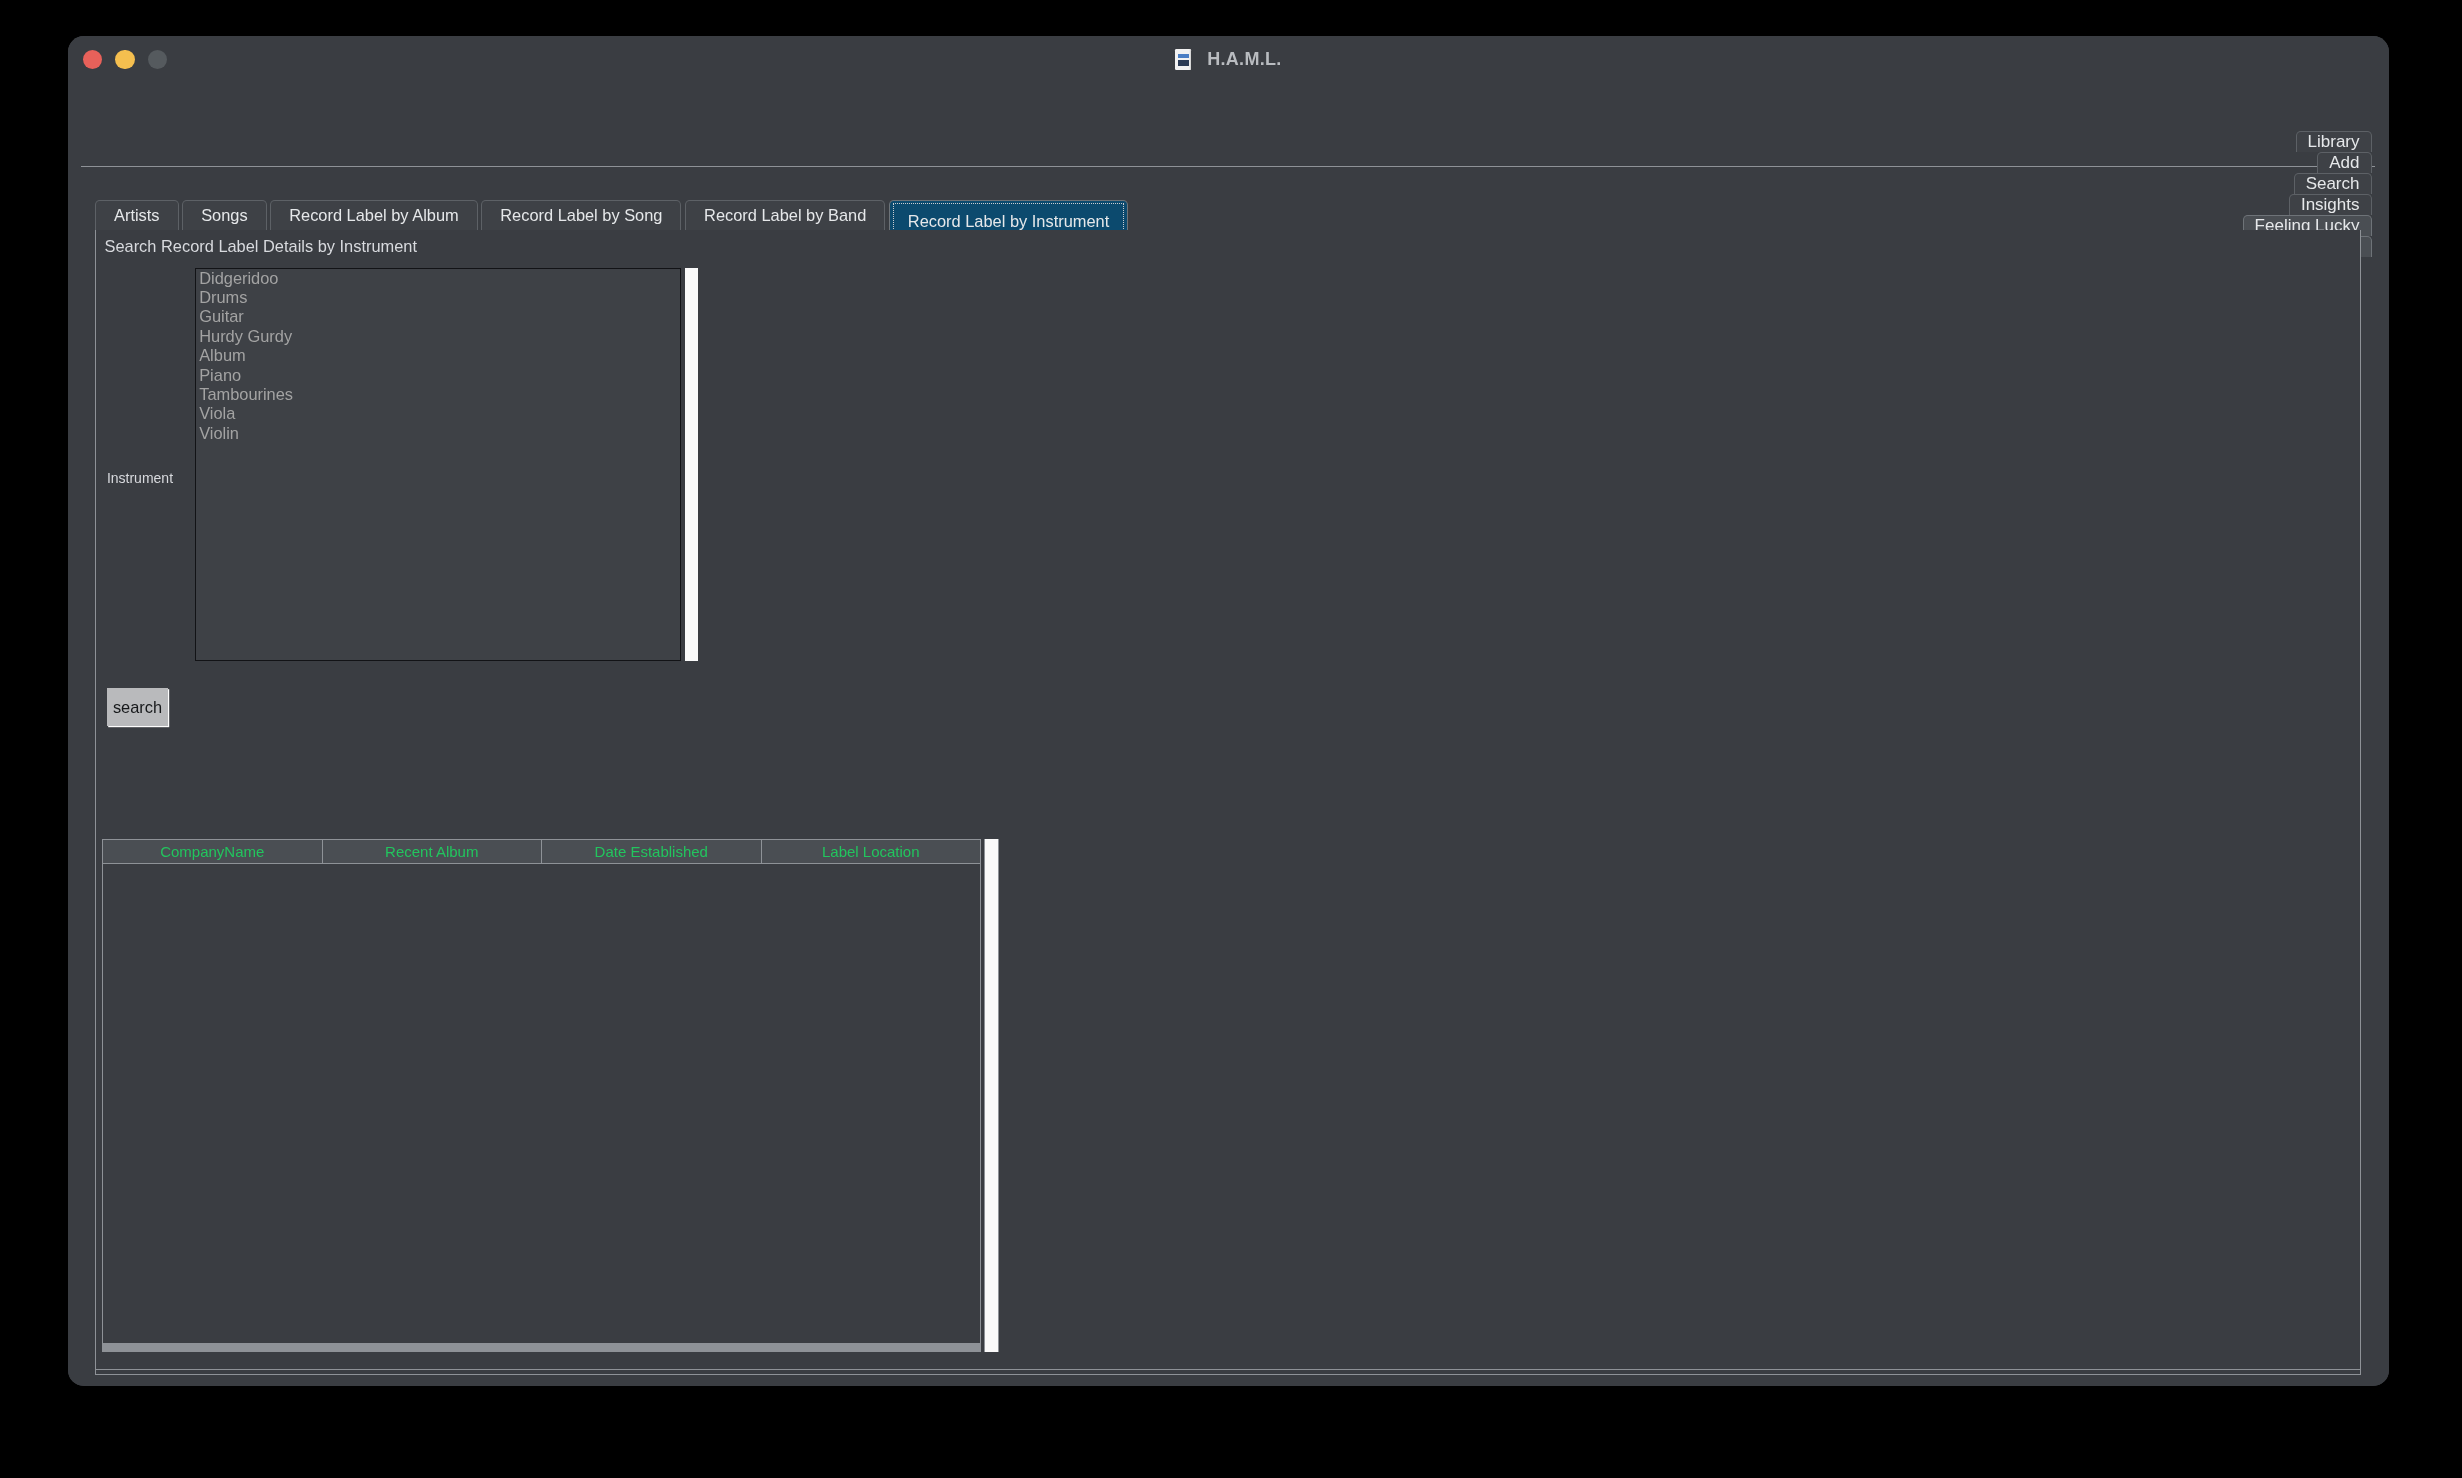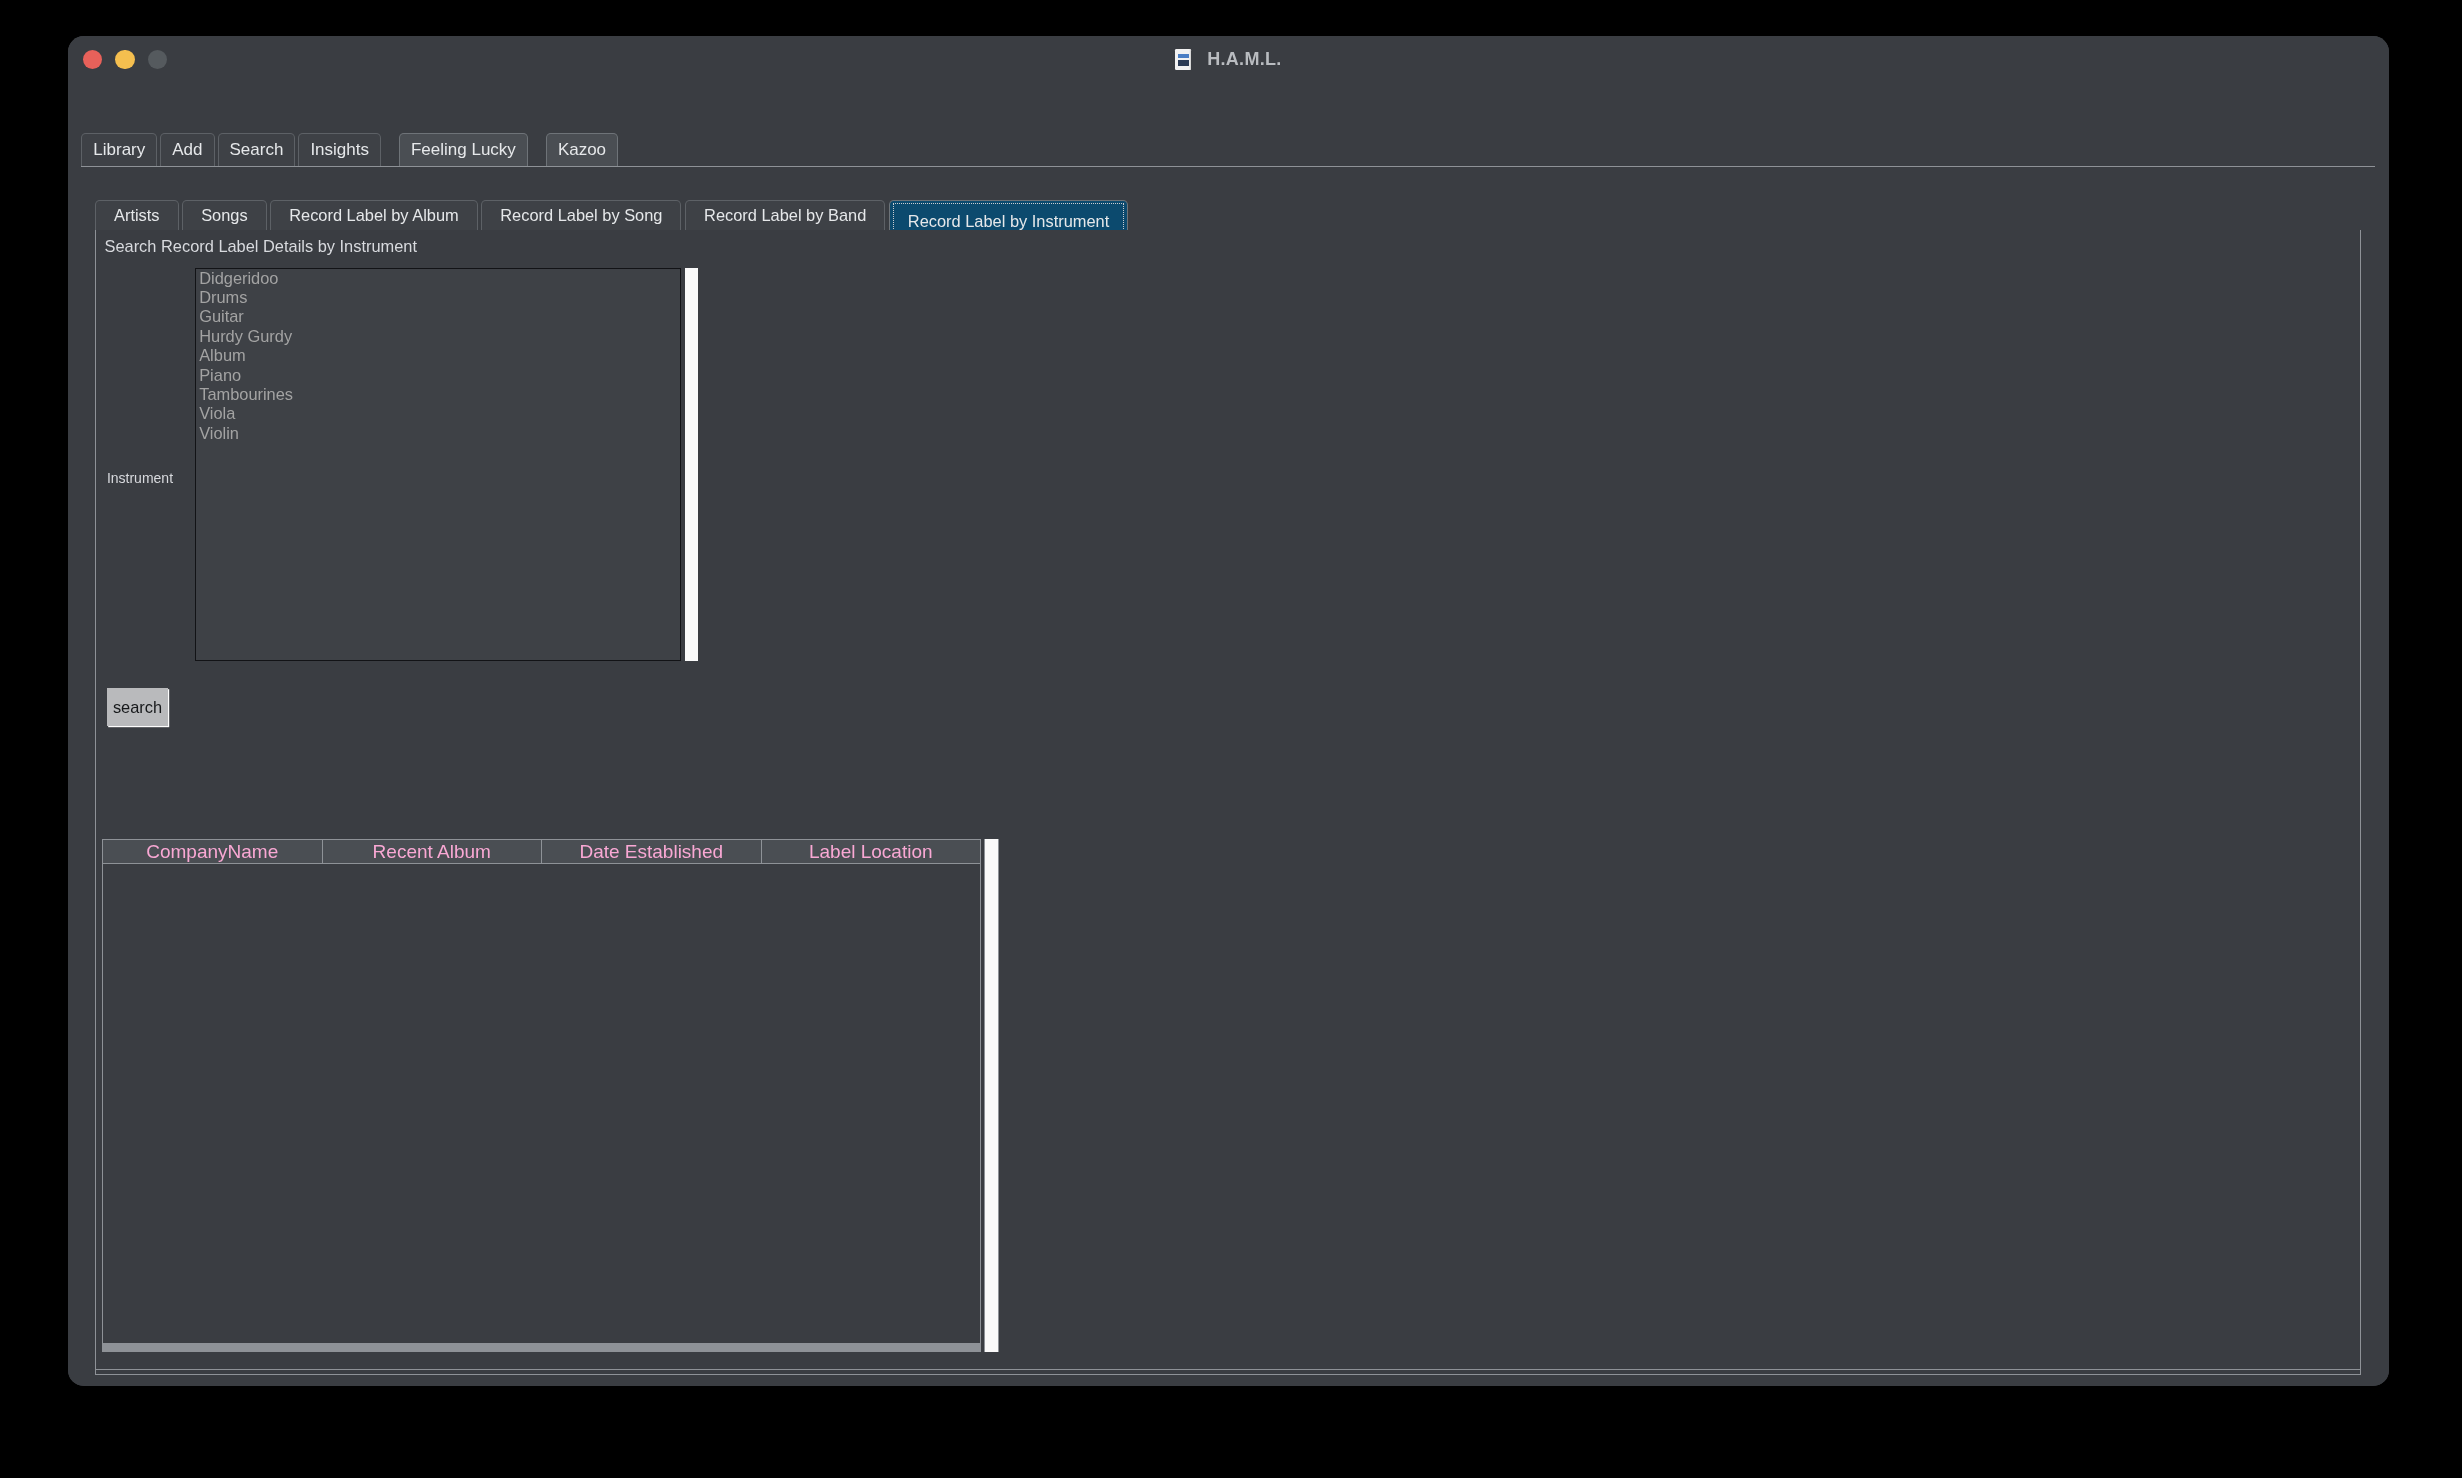--- a/index.html
+++ b/index.html
@@ -112,20 +112,21 @@
   #top-tabbar {
     position: absolute;
     left: 13.3px;
     top: 48px;
     right: 14.5px;
     height: 35px;
     border-bottom: 1.2px solid #8e9297;
     display: flex;
     align-items: flex-end;
     gap: 0px;
+    flex-direction: column;
   }
   .toptab {
     height: 33px;
     padding: 0 11px;
     display: flex;
     align-items: center;
     justify-content: center;
     color: #e6e8ea;
     font-size: 17px;
     background: #3e4146;
@@ -310,22 +311,22 @@
     display: flex;
     height: 23px;
     background: #4a4e53;
     border-bottom: 1.2px solid #8e9297;
   }
   .col-header {
     flex: 1 1 0;
     display: flex;
     align-items: center;
     justify-content: center;
-    color: #f9a8d4;
-    font-size: 19px;
+    color: #22c55e;
+    font-size: 15px;
     border-right: 1.2px solid #8e9297;
     box-sizing: border-box;
     white-space: nowrap;
   }
   .col-header:last-child { border-right: none; }
 
   #results-body {
     position: absolute;
     left: 0;
     top: 24px;

